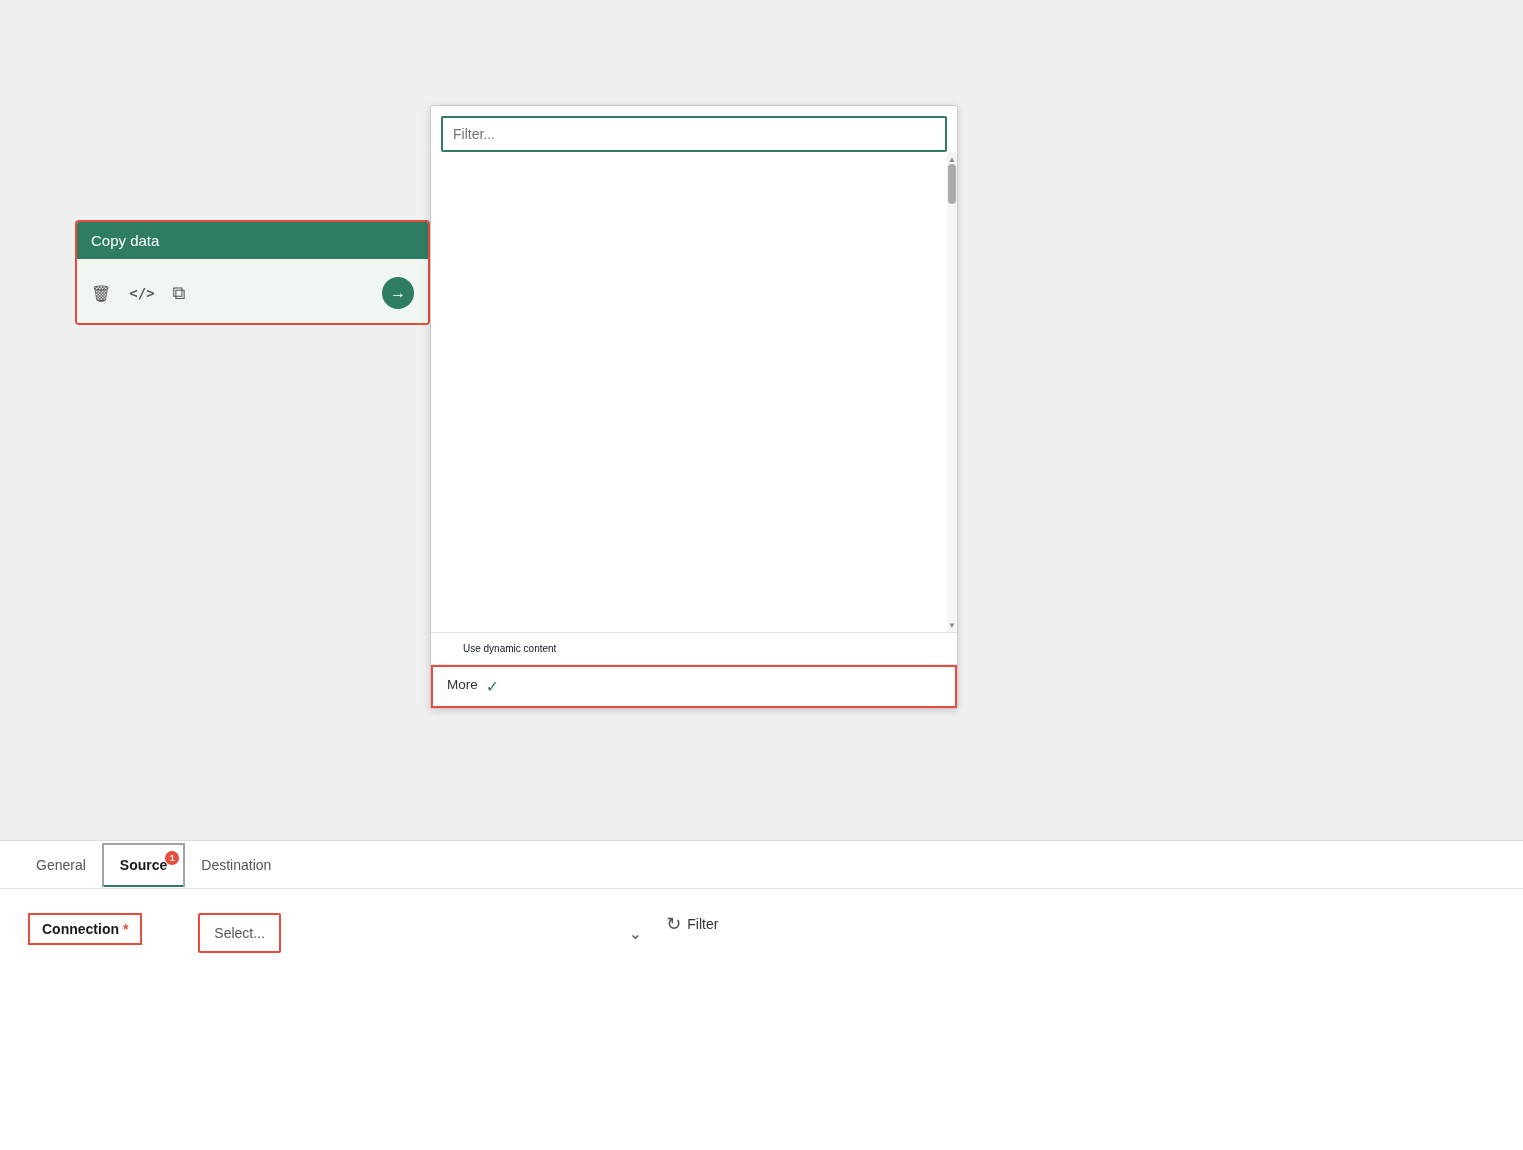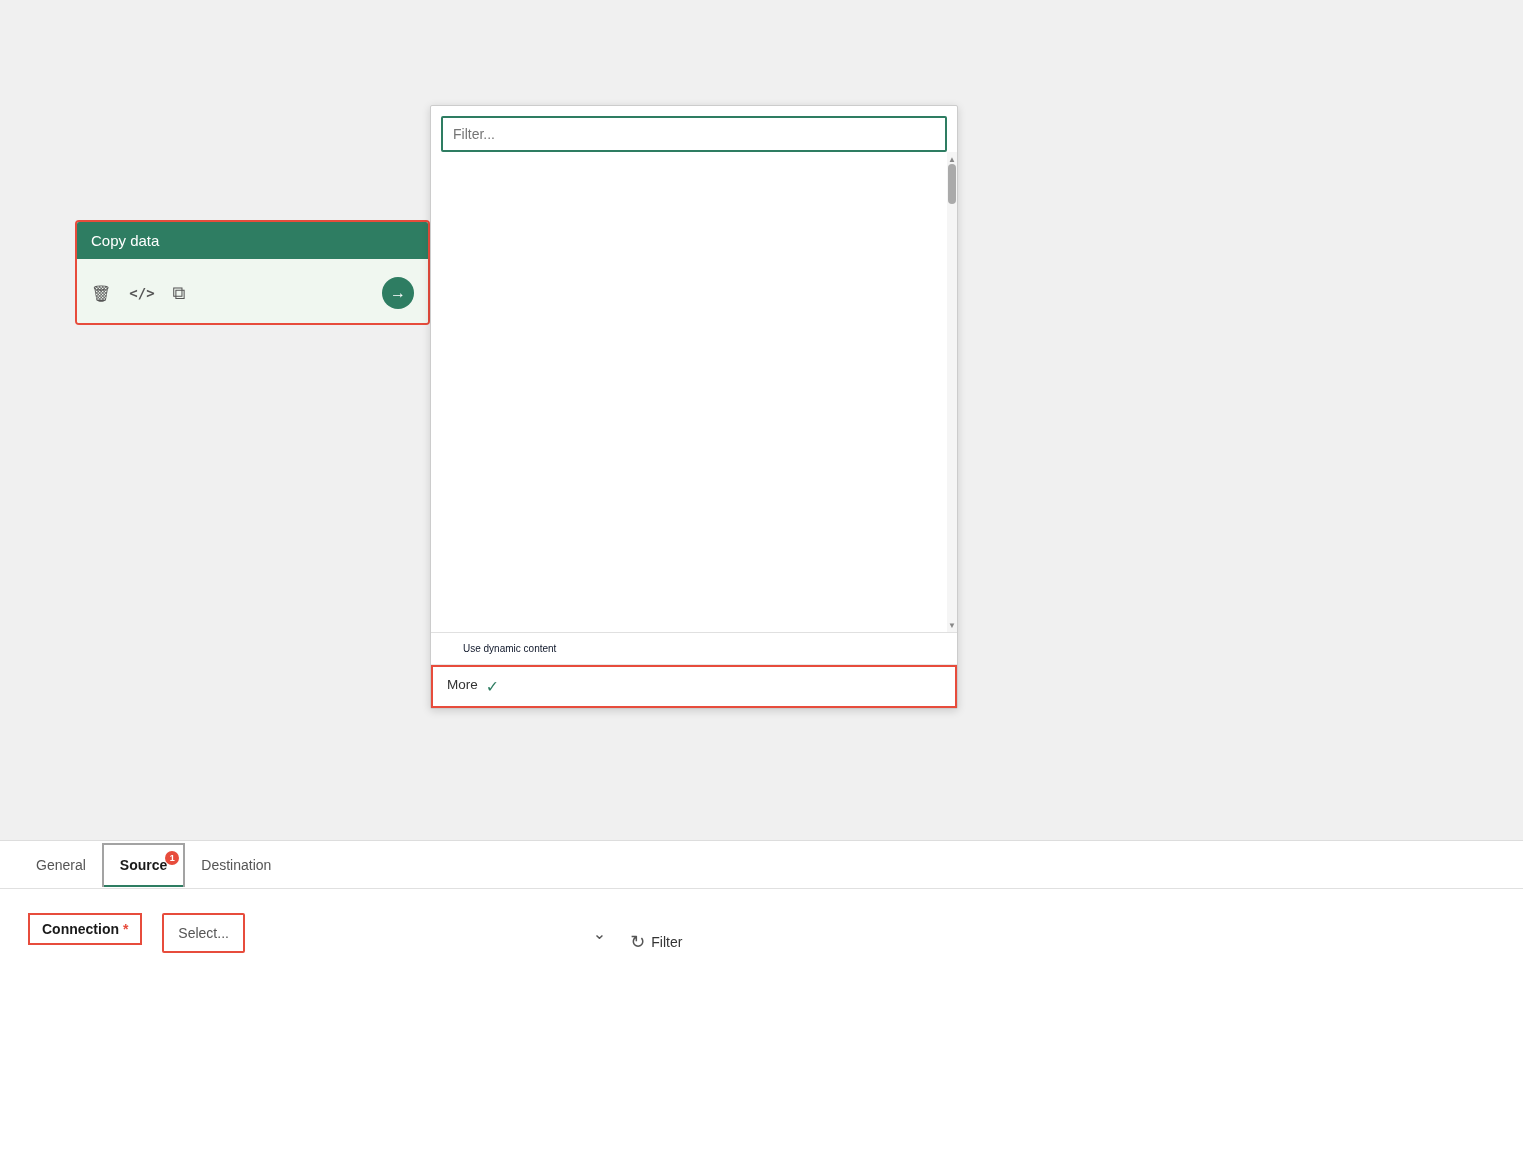--- a/index.html
+++ b/index.html
@@ -274,24 +274,25 @@
       padding: 6px 12px;
       white-space: nowrap;
     }
 
     .required-star {
       color: #e74c3c;
     }
 
     .connection-select-container {
       display: flex;
-      align-items: flex-end;
+      align-items: flex-start;
       gap: 12px;
       flex: 1;
       max-width: 520px;
+      margin-left: 36px;
     }
 
     .connection-select {
       flex: 1;
       border: 2px solid #e74c3c;
       border-radius: 2px;
       padding: 10px 14px;
       font-size: 14px;
       color: #555;
       background: white;

